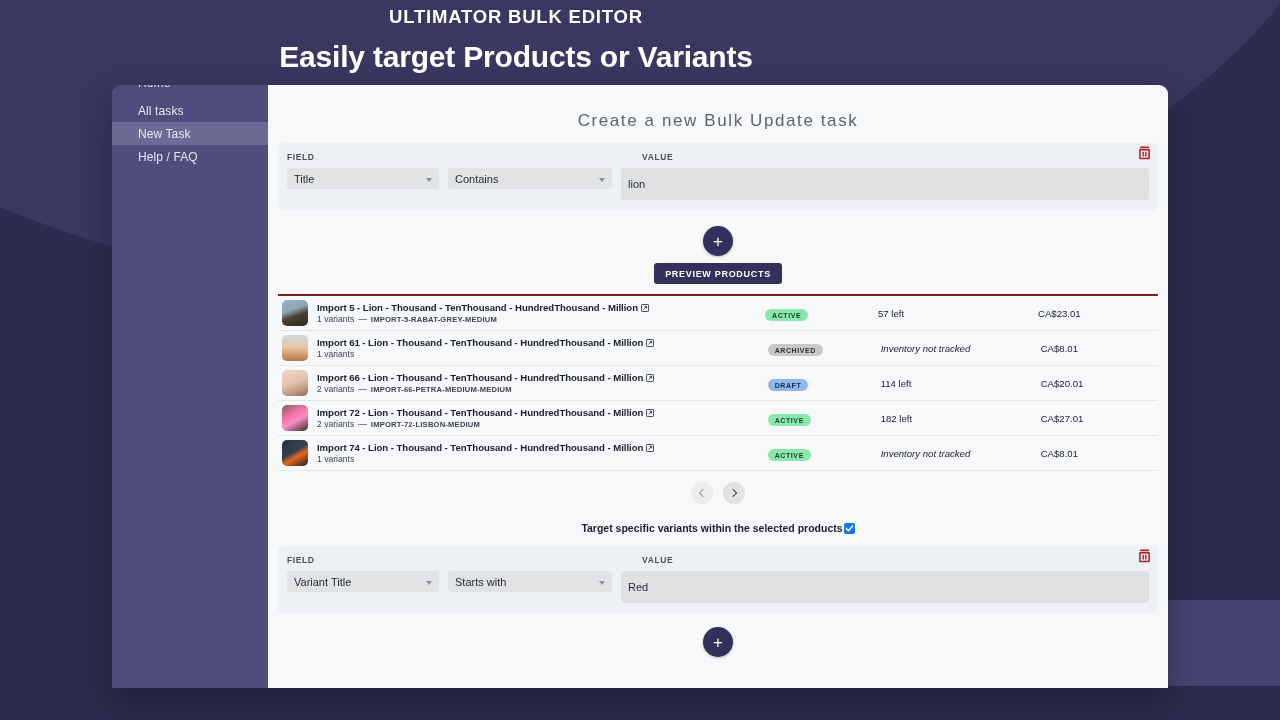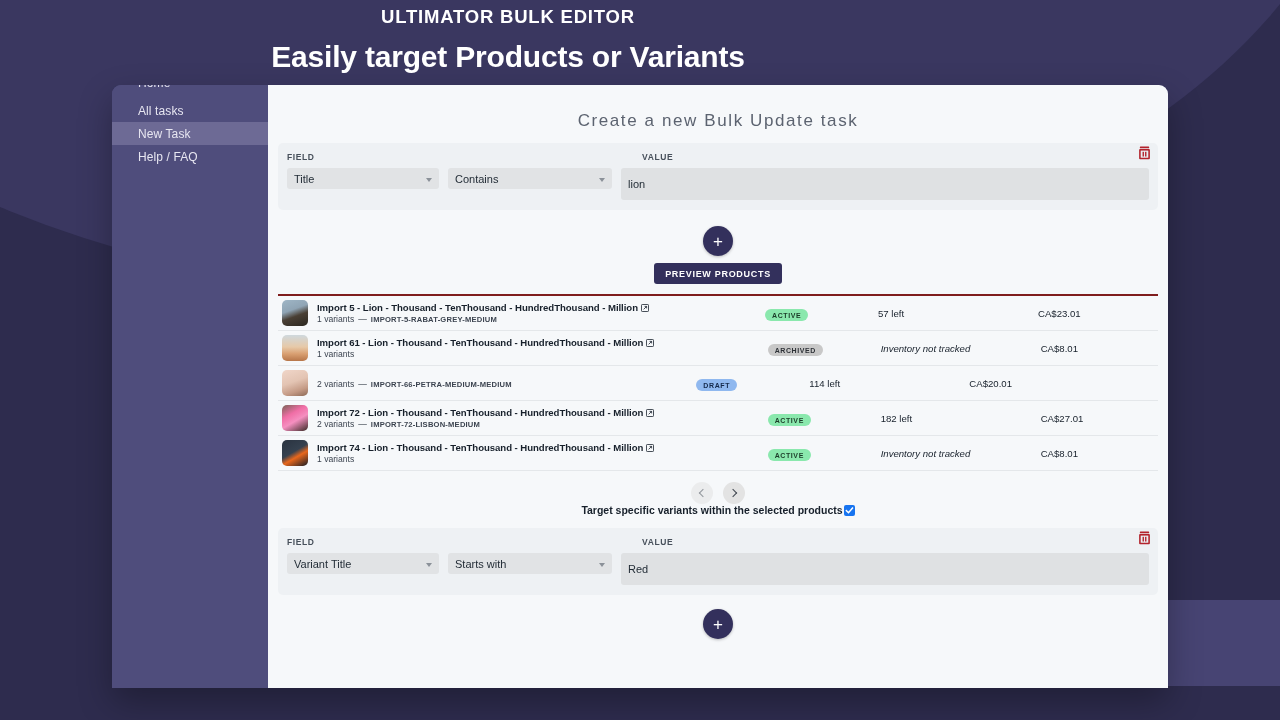--- a/index.html
+++ b/index.html
@@ -29,21 +29,21 @@
     background: linear-gradient(253deg, #474473 0%, #474473 40%, #2e2c4e 40.4%, #2e2c4e 100%);
     pointer-events: none;
   }
   .bg-bottom-flat{
     position:absolute; left:0; bottom:0; width:1280px; height:34px;
     background:#2e2c4e; pointer-events:none;
   }
 
   
   .head-wrap {
-    position: absolute; top: 0; left: 0; width: 1016px;
+    position: absolute; top: 0; left: 8px; width: 1016px;
     text-align: center; padding-top: 6px; z-index: 5;
   }
   .kicker {
     color: #ffffff;
     font-size: 18.5px;
     font-weight: 700;
     letter-spacing: 0.8px;
   }
   .headline {
     color: #ffffff;
@@ -261,20 +261,21 @@
   }
   .pg-btn.disabled { opacity: .55; }
   .chev { width: 6px; height: 6px; border-top: 1.6px solid #3f4650; border-right: 1.6px solid #3f4650; }
   .chev.left  { transform: rotate(-135deg); margin-left: 2px; }
   .chev.right { transform: rotate(45deg);  margin-right: 2px; }
 
   
   .variant-line {
     display: flex; align-items: center; justify-content: center;
     gap: 1px;
+    margin-top: 18px;
     font-size: 10.5px;
     font-weight: 700;
     color: #17202b;
   }
   .chk {
     width: 11px; height: 11px;
     border-radius: 2px;
     background: #1774f0;
     display: flex; align-items: center; justify-content: center;
     cursor: pointer;
@@ -369,20 +370,24 @@
                 </svg></span></div>
             <div class="prod-sub"><span>1 variants</span></div>
           </div>
           <div class="col-status"><span class="badge badge-archived">ARCHIVED</span></div>
           <div class="col-inv untracked">Inventory not tracked</div>
           <div class="col-price">CA$8.01</div>
         </div>
         <div class="prod-row">
           <div class="thumb" style="background: linear-gradient(160deg, rgb(240, 214, 201) 0%, rgb(227, 196, 179) 45%, rgb(196, 154, 133) 75%, rgb(141, 106, 86) 100%);"></div>
           <div class="prod-info">
+            <div class="prod-name"><span>Import 66 - Lion - Thousand - TenThousand - HundredThousand - Million</span><span class="ext-ico"><svg viewBox="0 0 10 10" width="8" height="8">
+                  <rect x="0.6" y="0.6" width="8.8" height="8.8" rx="1" fill="none" stroke="#17202b" stroke-width="1"></rect>
+                  <path d="M3.3 6.7 L6.9 3.1 M4.5 3.0 H7.0 V5.5" stroke="#17202b" stroke-width="1" fill="none"></path>
+                </svg></span></div>
             <div class="prod-sub"><span>2 variants</span><span style="margin: 0px 4px;">—</span><span class="prod-sku">IMPORT-66-PETRA-MEDIUM-MEDIUM</span></div>
           </div>
           <div class="col-status"><span class="badge badge-draft">DRAFT</span></div>
           <div class="col-inv">114 left</div>
           <div class="col-price">CA$20.01</div>
         </div>
         <div class="prod-row">
           <div class="thumb" style="background: linear-gradient(150deg, rgb(122, 98, 86) 0%, rgb(240, 110, 166) 35%, rgb(245, 143, 192) 58%, rgb(59, 42, 38) 100%);"></div>
           <div class="prod-info">
             <div class="prod-name"><span>Import 72 - Lion - Thousand - TenThousand - HundredThousand - Million</span><span class="ext-ico"><svg viewBox="0 0 10 10" width="8" height="8">

